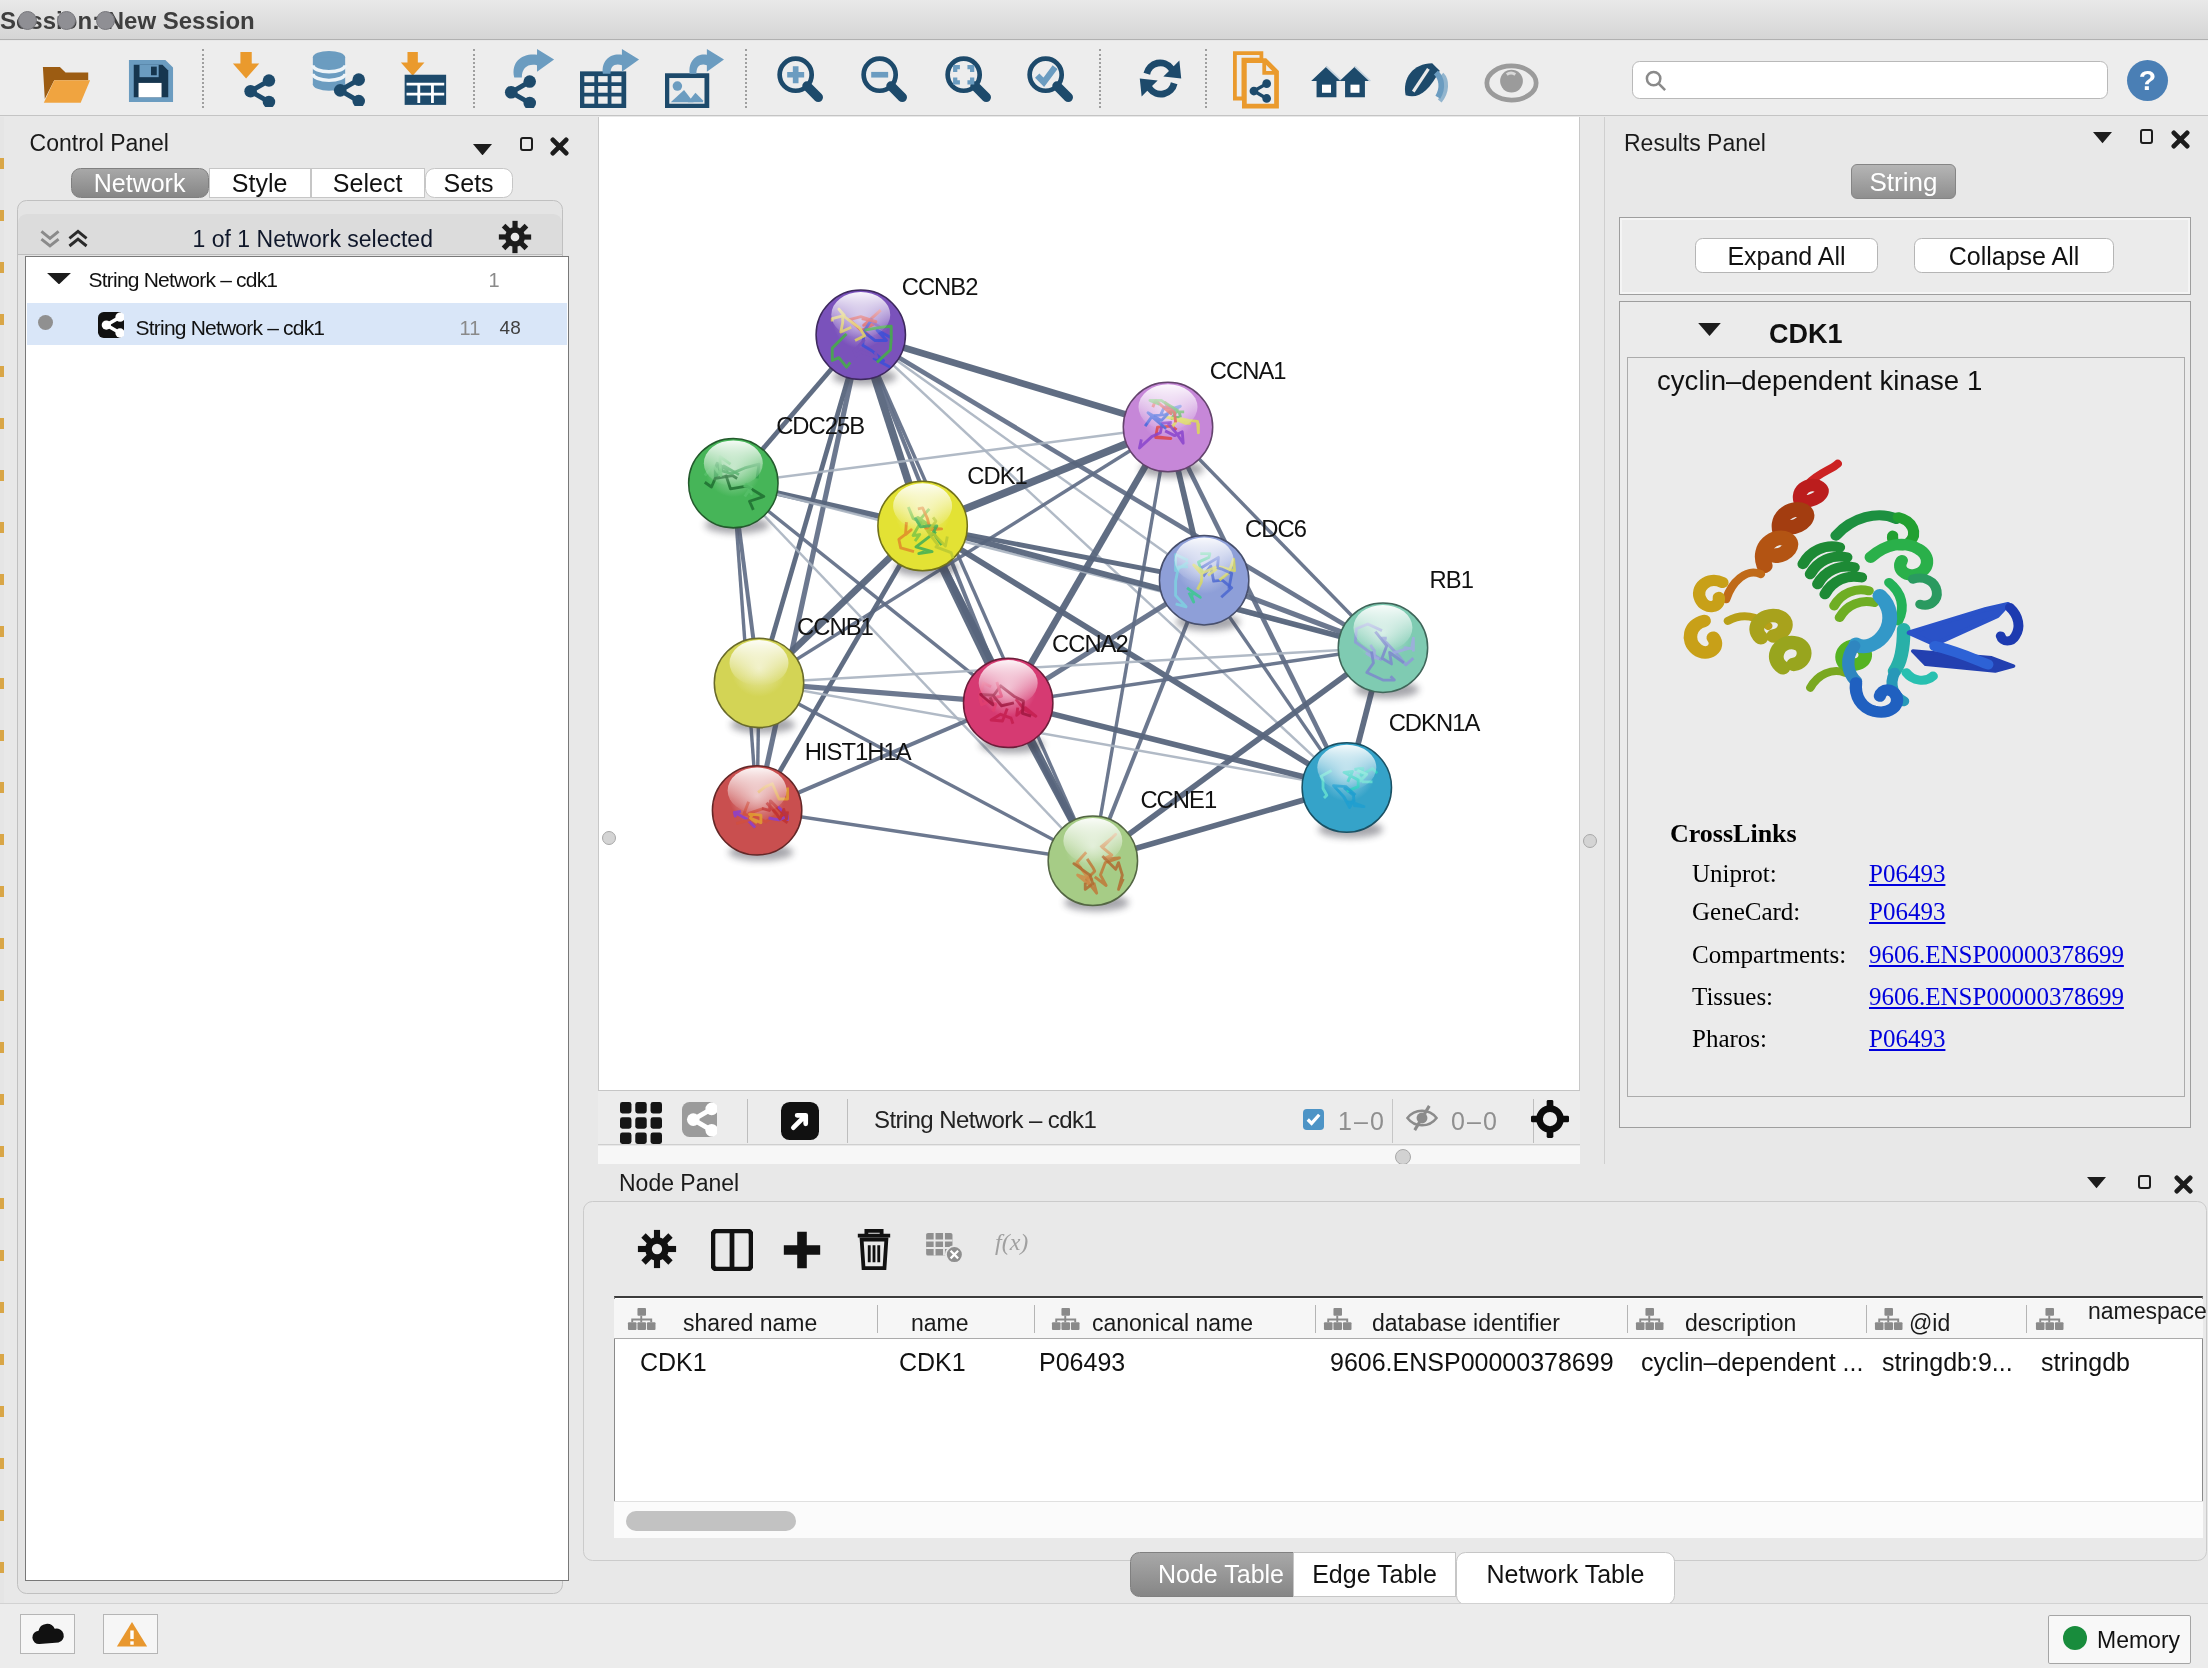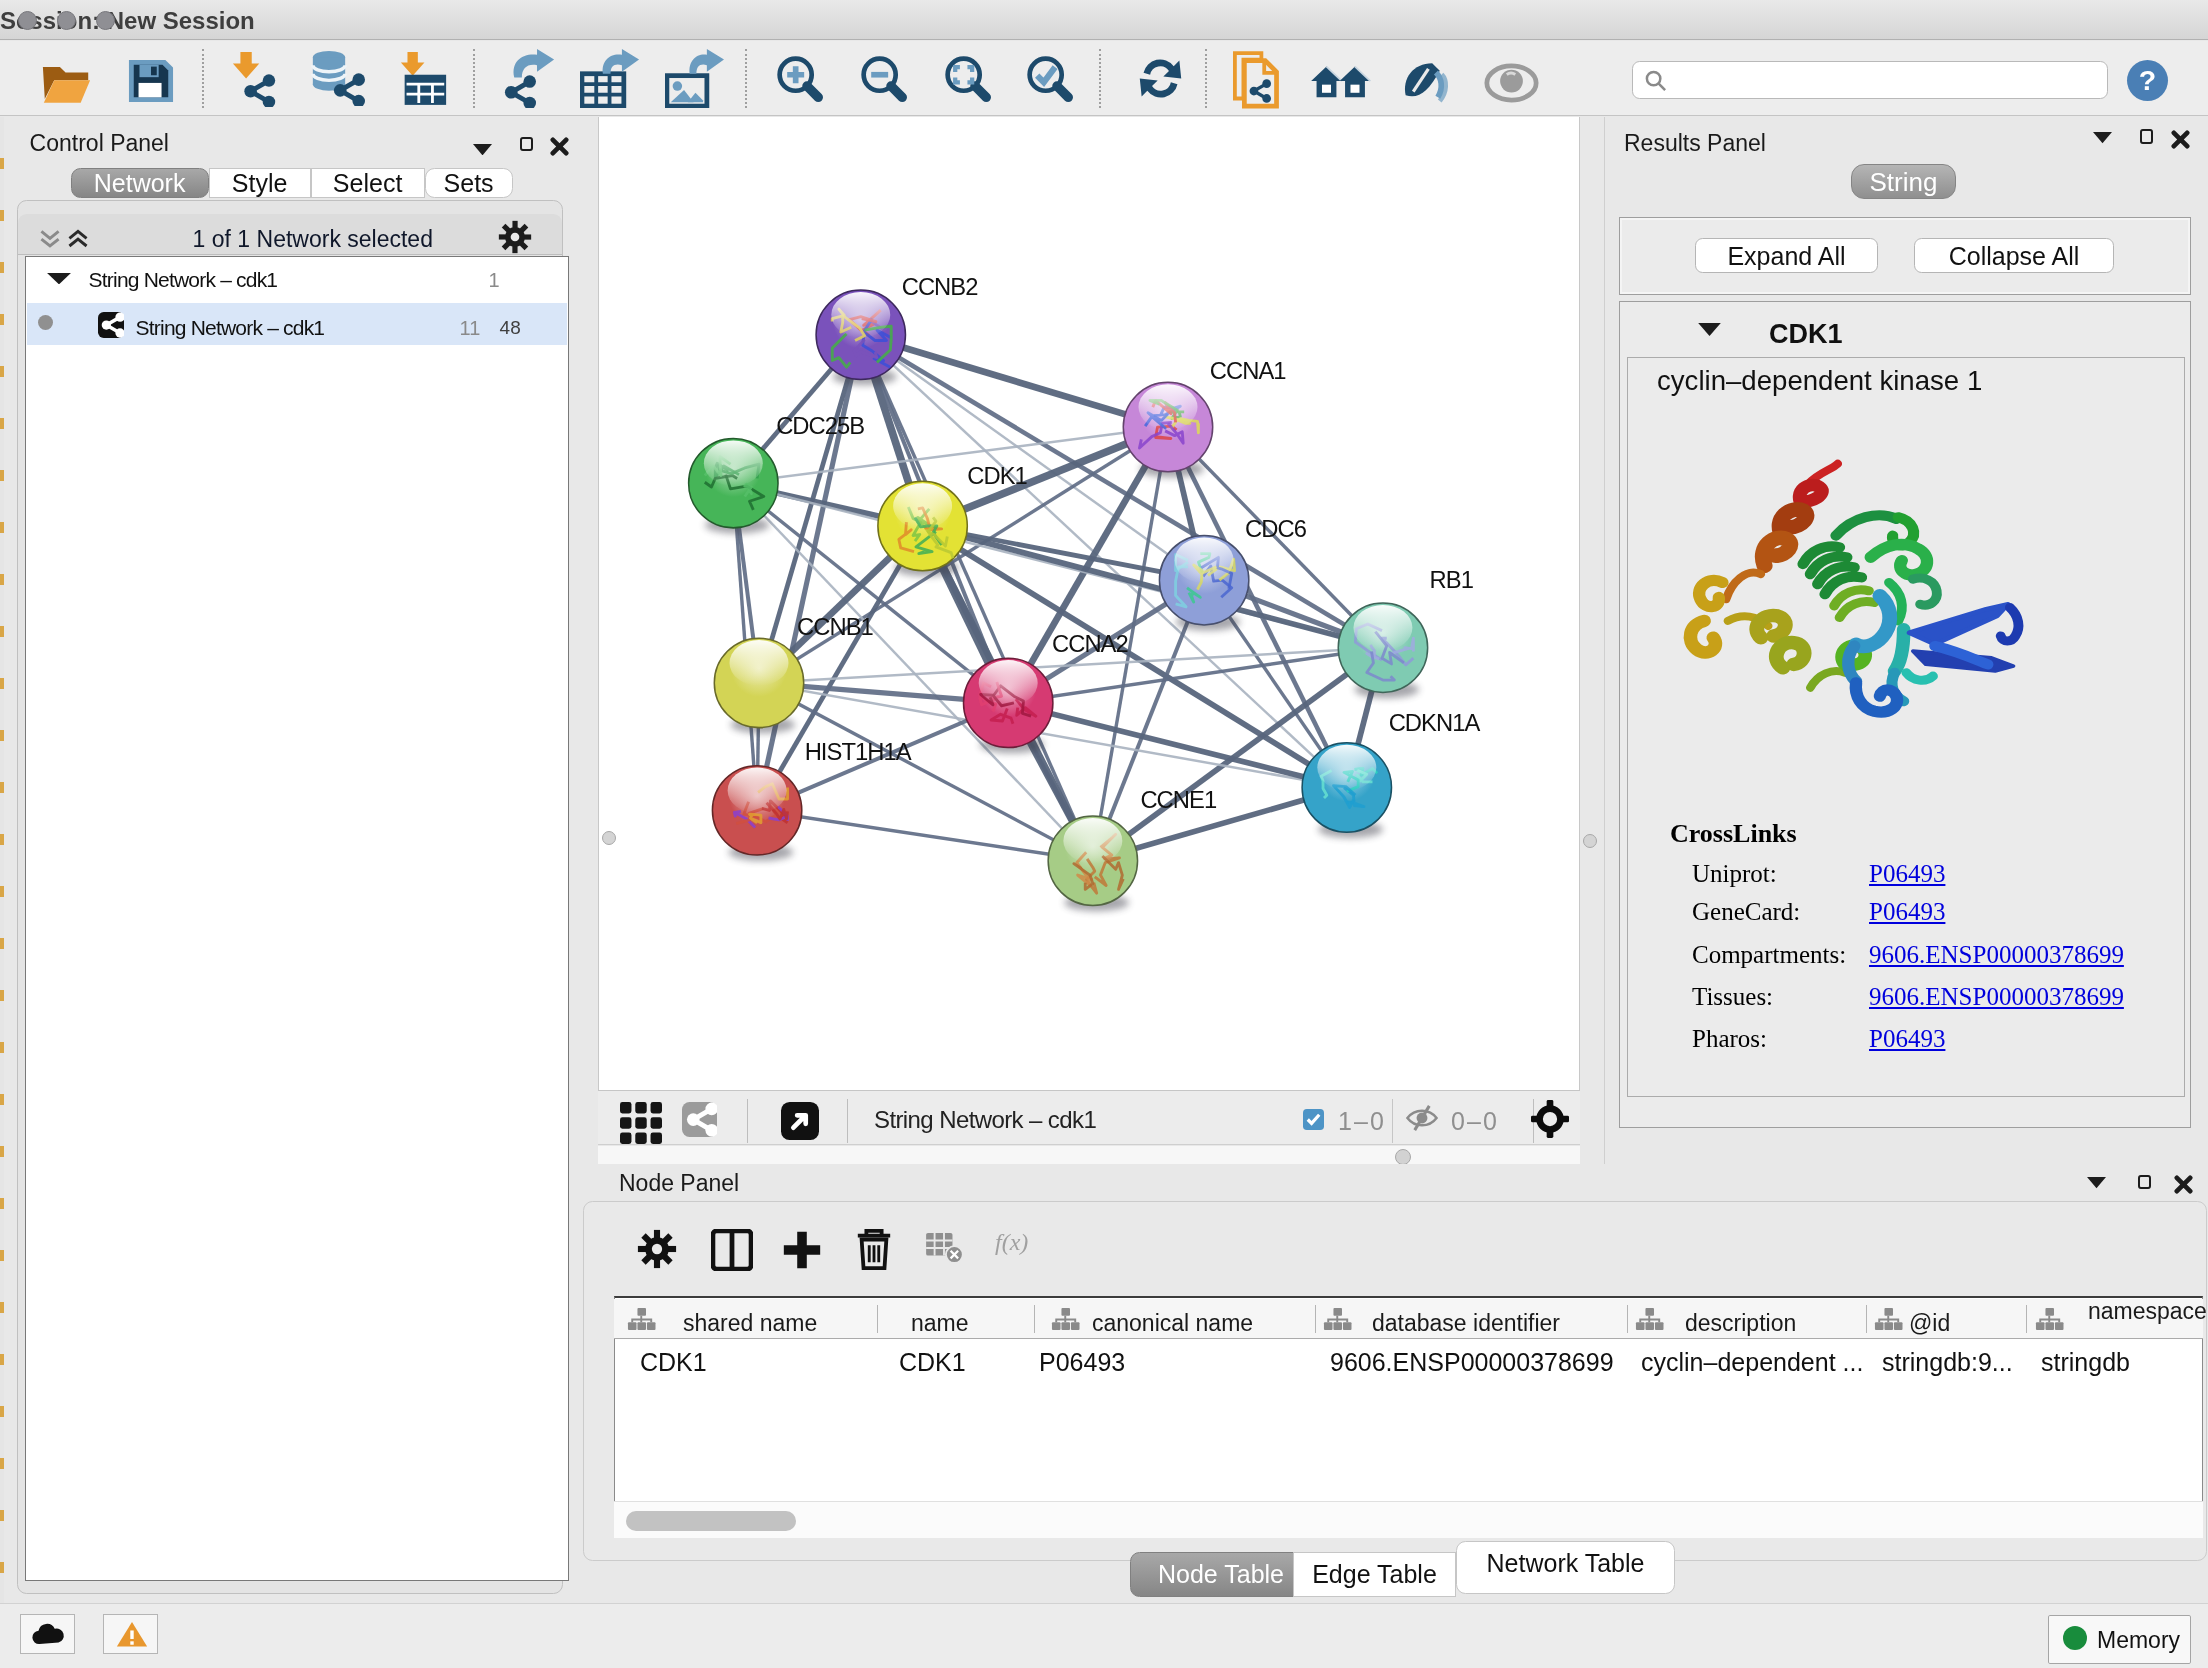--- a/index.html
+++ b/index.html
@@ -542,21 +542,21 @@
 
 <div class="abs" style="left:1604px;top:117px;width:510px;height:1047px;background:#e8e8e8;border-left:1px solid #cfcfcf">
 <span class="ptitle abs" style="left:19px;top:13.3px">Results Panel</span>
 <svg class="abs" style="left:488px;top:14.3px" width="19" height="12.4" viewBox="0 0 20 13">
       <path d="M0 1 L20 1 L10 13 Z" fill="#1c1c1c"></path>
     </svg>
 <div class="abs" style="left:535px;top:12.4px;width:13.3px;height:14.3px;border:2.9px solid #1c1c1c;border-radius:2.9px"></div>
 <svg class="abs" style="left:566px;top:13.3px" width="19" height="19" viewBox="0 0 20 20">
       <path d="M3 3 L17 17 M17 3 L3 17" stroke="#1c1c1c" stroke-width="5" stroke-linecap="round"></path>
     </svg>
-<div class="abs" style="left:246px;top:47px;width:105px;height:35px;border-radius:13px;background:linear-gradient(#b5b5b5,#8f8f8f);border:1px solid #858585;color:#fff;font-size:26px;text-align:center;line-height:34px">String</div>
+<div class="abs" style="left:246px;top:47px;width:105px;height:35px;border-radius:6px;background:linear-gradient(#b5b5b5,#8f8f8f);border:1px solid #858585;color:#fff;font-size:26px;text-align:center;line-height:34px">String</div>
 <div class="abs" style="left:14.3px;top:100px;width:572px;height:78px;border:1px solid #9e9e9e;background:#ebebeb;box-shadow:inset 0 0 0 1.9px #f5f5f5"></div>
 <div class="abs" style="left:90px;top:121px;width:183px;height:35px;background:#fff;border:1px solid #b5b5b5;border-radius:7.6px;font-size:25px;text-align:center;line-height:34px;color:#111">Expand All</div>
 <div class="abs" style="left:309px;top:121px;width:200px;height:35px;background:#fff;border:1px solid #b5b5b5;border-radius:7.6px;font-size:25px;text-align:center;line-height:34px;color:#111">Collapse All</div>
 <div class="abs" style="left:14.3px;top:184px;width:572px;height:827px;border:1px solid #9e9e9e;background:#ebebeb"></div>
 <svg class="abs" style="left:92px;top:204px" width="25" height="16" viewBox="0 0 26 17">
       <path d="M1 2 L25 2 L13 16 Z" fill="#1c1c1c"></path>
     </svg>
 <span class="abs" style="left:164px;top:202px;font-size:27px;font-weight:bold;color:#111">CDK1</span>
 <div class="abs" style="left:22px;top:240px;width:558px;height:740px;border:1px solid #ababab;background:#ebebeb"></div>
 <span class="abs" style="left:52px;top:248px;font-size:27.6px;color:#111">cyclin–dependent kinase 1</span>
@@ -727,21 +727,21 @@
 <span class="abs" style="left:327px;top:184px;font-size:25px;color:#111">CDK1</span>
 <span class="abs" style="left:467px;top:184px;font-size:25px;color:#111">P06493</span>
 <span class="abs" style="left:758px;top:184px;font-size:25px;color:#111">9606.ENSP00000378699</span>
 <span class="abs" style="left:1069px;top:184px;font-size:25px;color:#111">cyclin–dependent ...</span>
 <span class="abs" style="left:1310px;top:184px;font-size:25px;color:#111">stringdb:9...</span>
 <span class="abs" style="left:1469px;top:184px;font-size:25px;color:#111">stringdb</span>
 <div class="abs" style="left:42px;top:337px;width:1589px;height:37px;background:#fbfbfb;border-top:1px solid #e0e0e0"></div>
 <div class="abs" style="left:54px;top:347px;width:170px;height:20px;border-radius:10.5px;background:#c2c2c2"></div>
 <div class="tab tabsel" style="left:558px;top:388px;width:182px;height:45px;line-height:43px;border-top-left-radius:9.5px;border-bottom-left-radius:9.5px">Node Table</div>
 <div class="tab" style="left:721px;top:388px;width:163px;height:45px;line-height:43px;border-radius:0">Edge Table</div>
-<div class="tab" style="left:884px;top:377px;width:219px;height:53px;line-height:43px;border-top-right-radius:9.5px;border-bottom-right-radius:9.5px">Network Table</div>
+<div class="tab" style="left:884px;top:388px;width:219px;height:53px;line-height:43px;border-top-right-radius:9.5px;border-bottom-right-radius:9.5px">Network Table</div>
 </div>
 
 <div class="abs" style="left:0;top:1603px;width:2208px;height:66px;background:#ececec;border-top:1px solid #d2d2d2">
 <div class="abs" style="left:20px;top:9.5px;width:55px;height:40px;background:#f6f6f6;border:1px solid #b5b5b5">
 <svg width="38" height="27" style="position:absolute;left:8.6px;top:6.7px" viewBox="0 0 40 28">
         <path d="M10 24 a7 7 0 0 1 -1 -14 a9 9 0 0 1 17 -2 a7.5 7.5 0 0 1 4 14.5 Z" fill="#111"></path>
       </svg>
     </div>
 <div class="abs" style="left:103px;top:9.5px;width:55px;height:40px;background:#f6f6f6;border:1px solid #b5b5b5">
 <svg width="34" height="28.5" style="position:absolute;left:10.5px;top:5.7px" viewBox="0 0 36 30">

